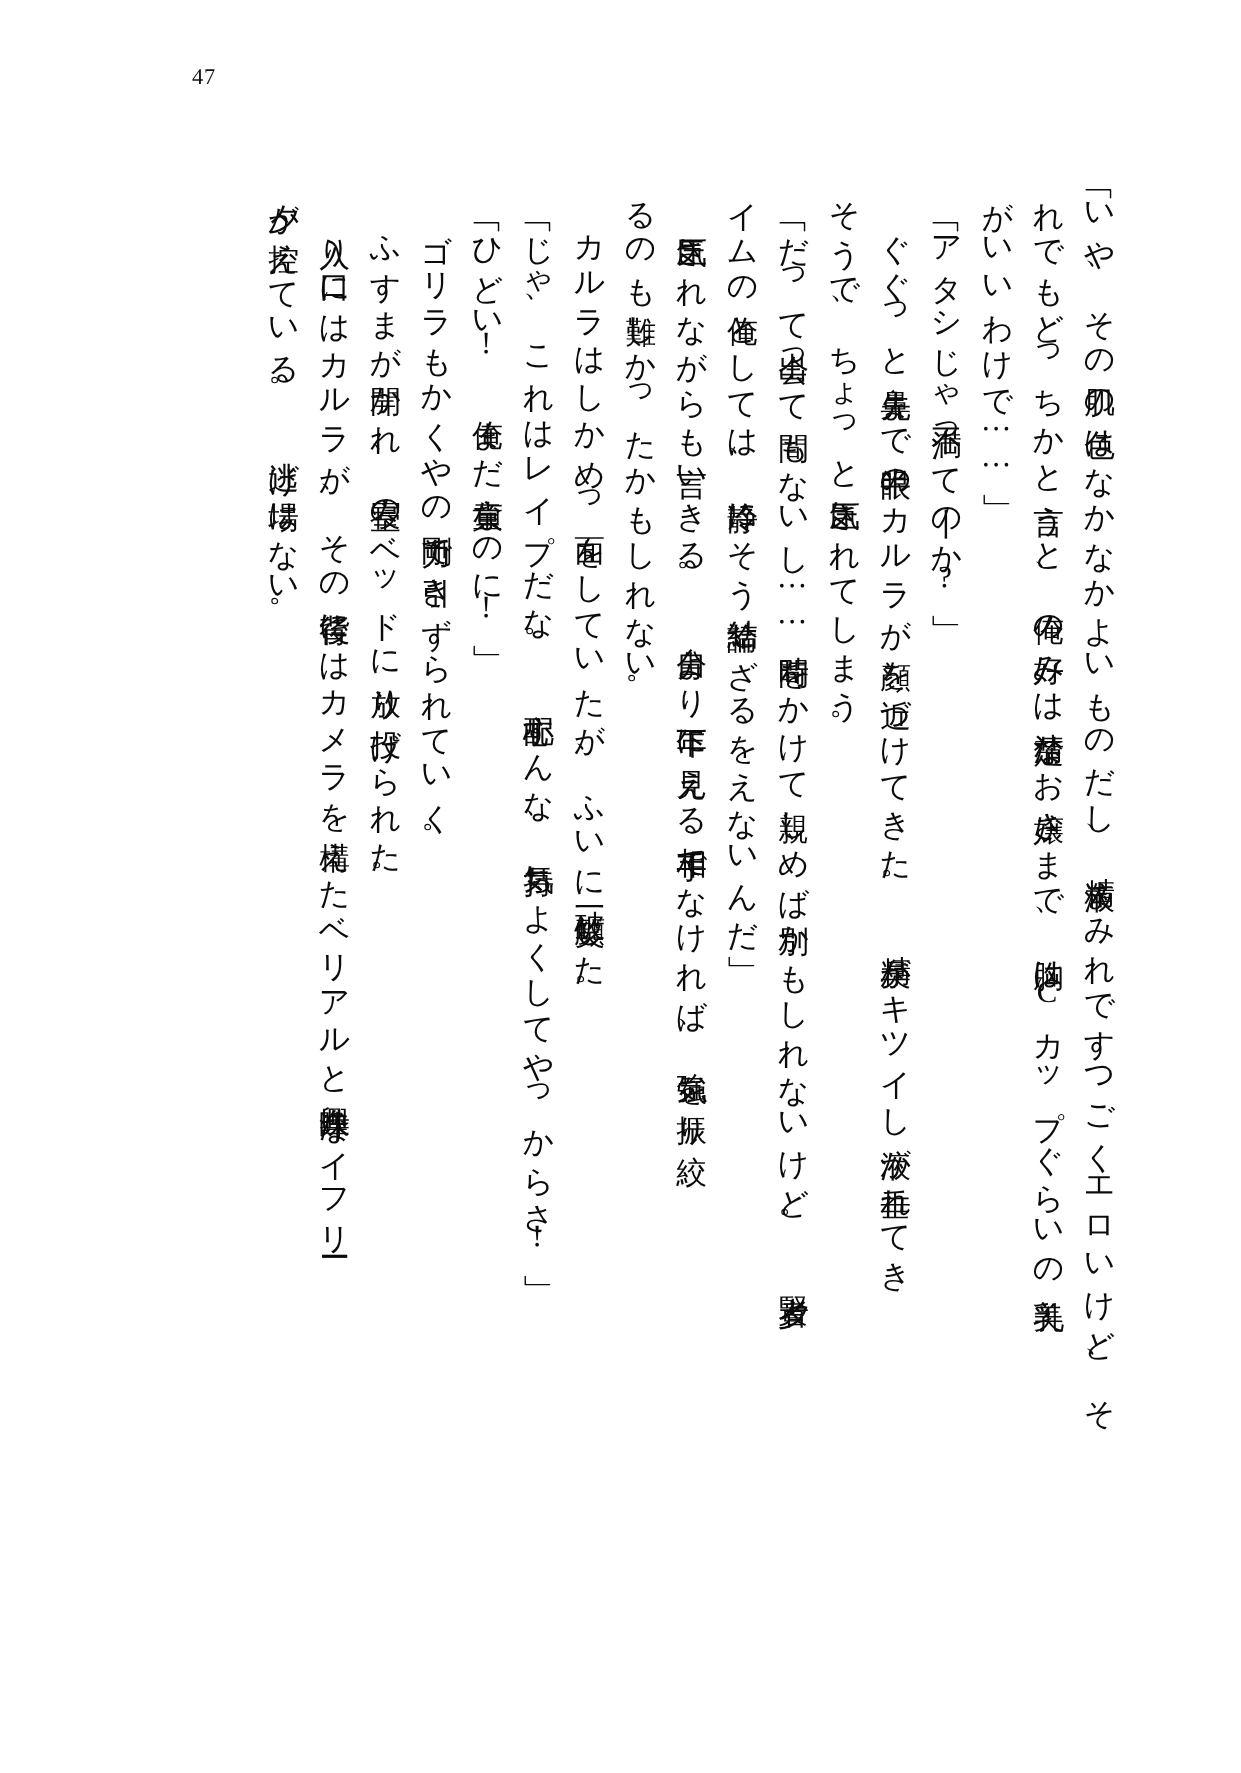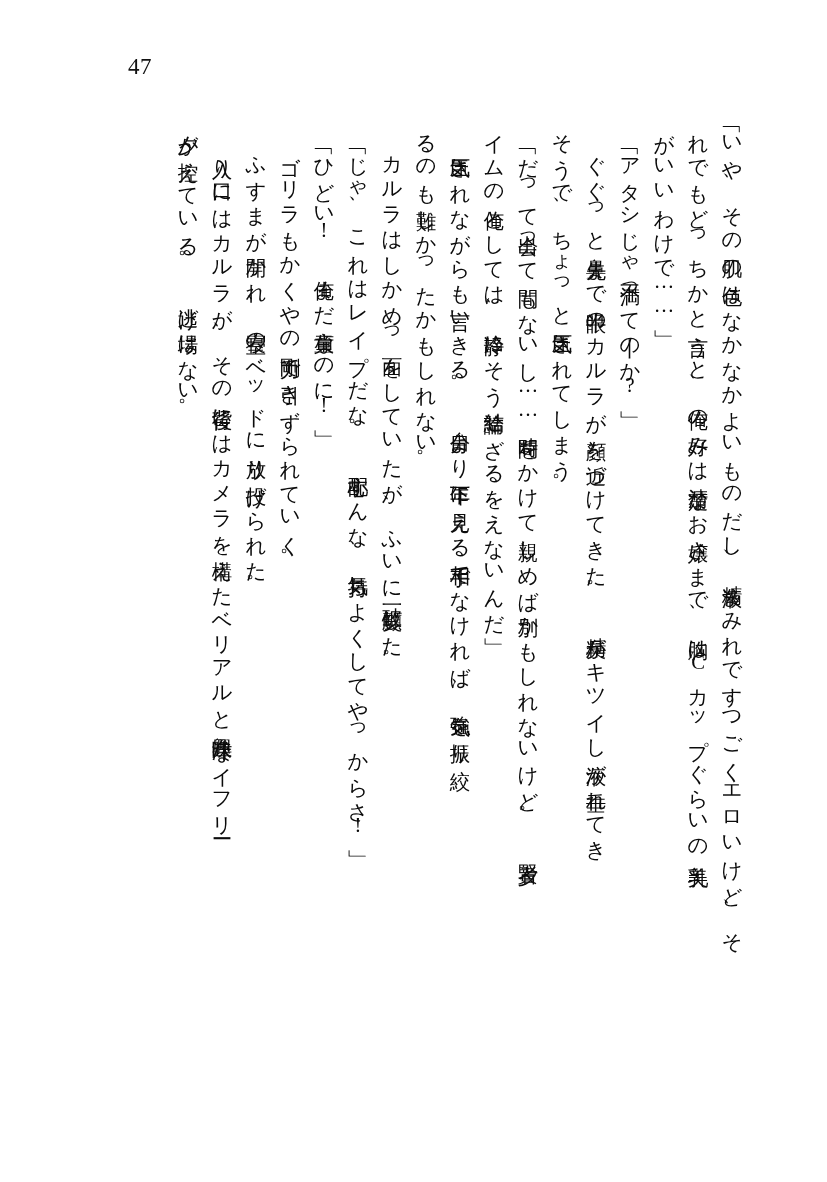--- a/index.html
+++ b/index.html
@@ -11,23 +11,23 @@
     position: relative;
     width: 827px;
     height: 1182px;
     background: #ffffff;
     overflow: hidden;
     font-family: "Liberation Serif", "DejaVu Serif", serif;
     color: #000000;
   }
   .page-number {
     position: absolute;
-    top: 54px;
+    top: 44px;
     left: 128px;
-    font-size: 23px;
+    font-size: 15px;
     font-family: "Liberation Serif", "DejaVu Serif", serif;
     letter-spacing: 0.5px;
     color: #111;
   }
   .text-body {
     position: absolute;
     top: 120px;
     right: 85px;
     left: 90px;
     bottom: 95px;

